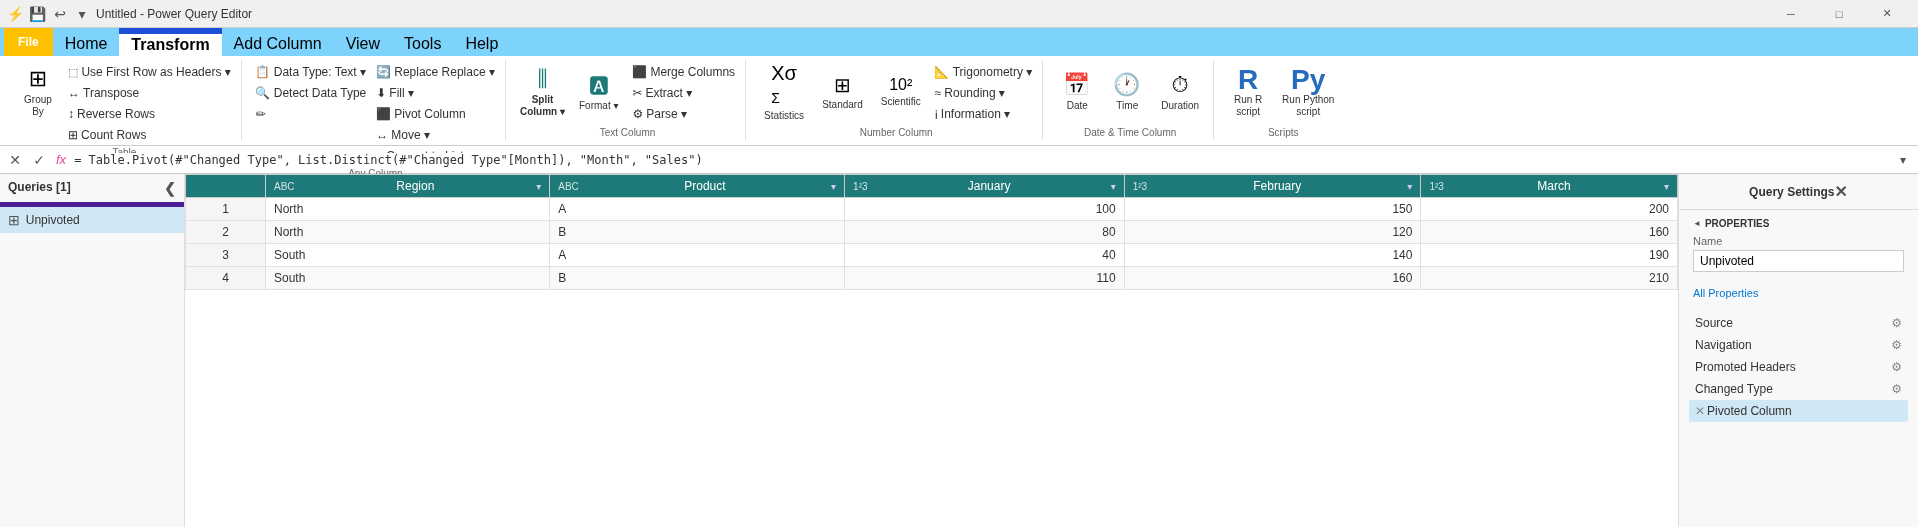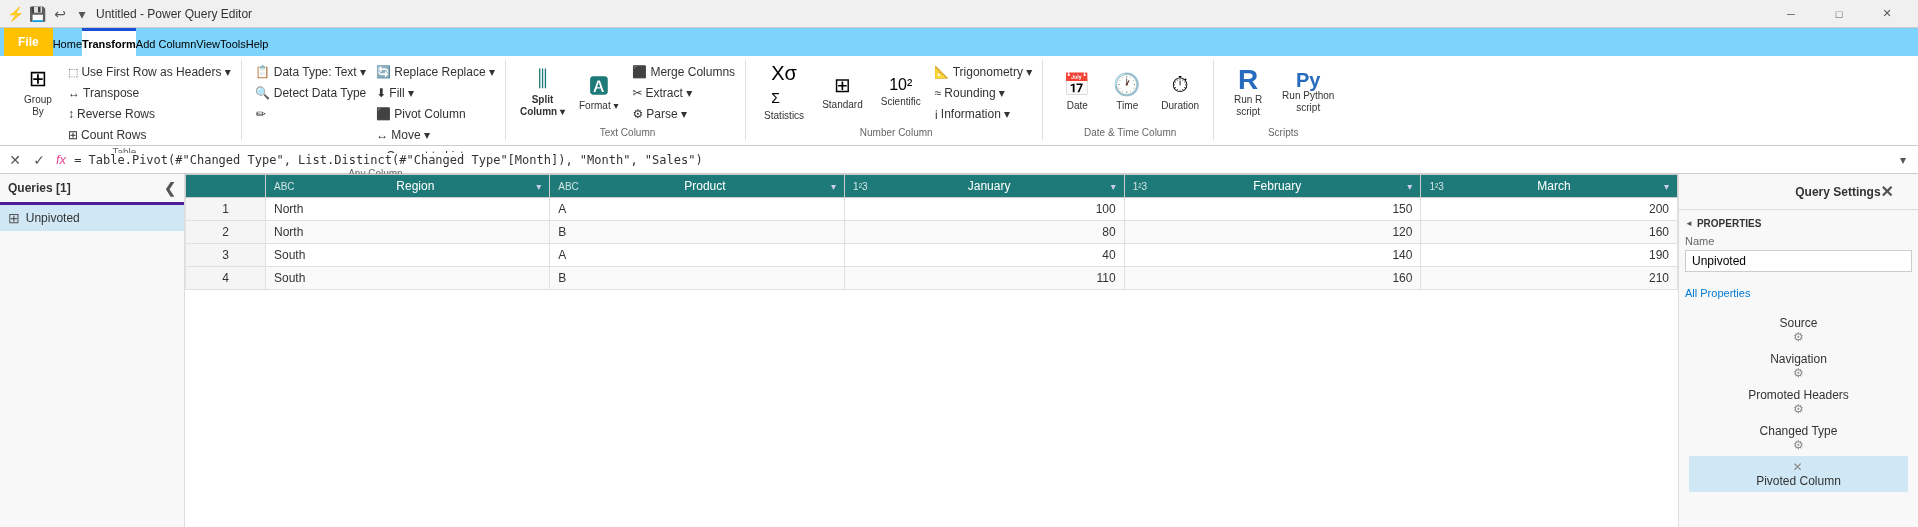--- a/index.html
+++ b/index.html
@@ -35,31 +35,31 @@
       color: white;
       padding: 4px 14px;
       font-size: 12px;
       font-weight: 600;
       cursor: pointer;
       height: 28px;
       display: flex;
       align-items: center;
     }
     .tab-item {
-      padding: 4px 0;
-      font-size: 11px;
+      padding: 4px 12px;
+      font-size: 16px;
       cursor: pointer;
       height: 28px;
       display: flex;
       align-items: center;
       border-top: 3px solid transparent;
     }
     .tab-item.active {
       background: white;
-      border-top: 3px solid #1d4ed8;
+      border-top: 6px solid #1d4ed8;
       font-weight: 600;
     }
 
     
     .ribbon {
       background: white;
       border-bottom: 1px solid #ccc;
       padding: 4px 8px;
       display: flex;
       gap: 4px;
@@ -161,27 +161,27 @@
     
     .sidebar {
       width: 185px;
       background: #f8f8f8;
       border-right: 1px solid #ddd;
       display: flex;
       flex-direction: column;
     }
     .sidebar-header {
       display: flex;
-      align-items: center;
+      align-items: flex-start;
       justify-content: space-between;
       padding: 6px 8px;
       font-size: 12px;
       font-weight: 600;
       color: #333;
-      border-bottom: 3px solid #4c1d95;
+      border-bottom: 5px solid #4c1d95;
     }
     .sidebar-collapse { cursor: pointer; color: #555; font-size: 14px; }
     .query-item {
       display: flex;
       align-items: center;
       gap: 6px;
       padding: 5px 8px;
       cursor: pointer;
       background: #d0e8f5;
       font-size: 12px;
@@ -236,29 +236,29 @@
     .query-settings {
       width: 240px;
       background: #f8f8f8;
       border-left: 1px solid #ddd;
       display: flex;
       flex-direction: column;
     }
     .qs-header {
       display: flex;
       align-items: center;
-      justify-content: flex-end;
-      padding: 8px 24px;
+      justify-content: center;
+      padding: 8px 10px;
       font-size: 13px;
       font-weight: 600;
       color: #333;
       border-bottom: 1px solid #ddd;
     }
     .qs-close { cursor: pointer; color: #555; font-size: 16px; }
-    .qs-section { padding: 8px 6px; }
+    .qs-section { padding: 8px 14px; }
     .qs-section-title {
       font-size: 10px;
       font-weight: 700;
       color: #333;
       text-transform: uppercase;
       margin-bottom: 6px;
       display: flex;
       align-items: center;
       gap: 4px;
     }
@@ -276,40 +276,39 @@
     .applied-steps { padding: 4px 10px; }
     .step-item {
       display: flex;
       align-items: center;
       justify-content: space-between;
       padding: 4px 6px;
       font-size: 12px;
       color: #333;
       cursor: pointer;
       border-radius: 2px;
-      flex-direction: column;
     }
     .step-item.active { background: #d0e8f5; }
     .step-gear { color: #888; font-size: 12px; cursor: pointer; }
     .step-delete { color: #888; font-size: 12px; cursor: pointer; margin-right: 2px; }
 
     
     .script-btn {
       display: flex;
       flex-direction: column;
       align-items: center;
       justify-content: center;
       padding: 4px 8px;
       cursor: pointer;
       border-radius: 3px;
       min-width: 48px;
       height: 60px;
     }
     .r-letter { font-size: 28px; font-weight: 700; color: #276bbf; line-height: 1; }
-    .py-letter { font-size: 20px; font-weight: 700; color: #276bbf; line-height: 1; }
+    .py-letter { font-size: 28px; font-weight: 700; color: #276bbf; line-height: 1; }
     .script-label { font-size: 10px; text-align: center; color: #333; line-height: 1.2; }
   </style>
 </head>
 <body>
 
 <div class="title-bar">
   <div class="title-bar-left">
     <div class="title-icon">⚡</div>
     <div class="title-icon">💾</div>
     <div class="title-icon">↩</div>

